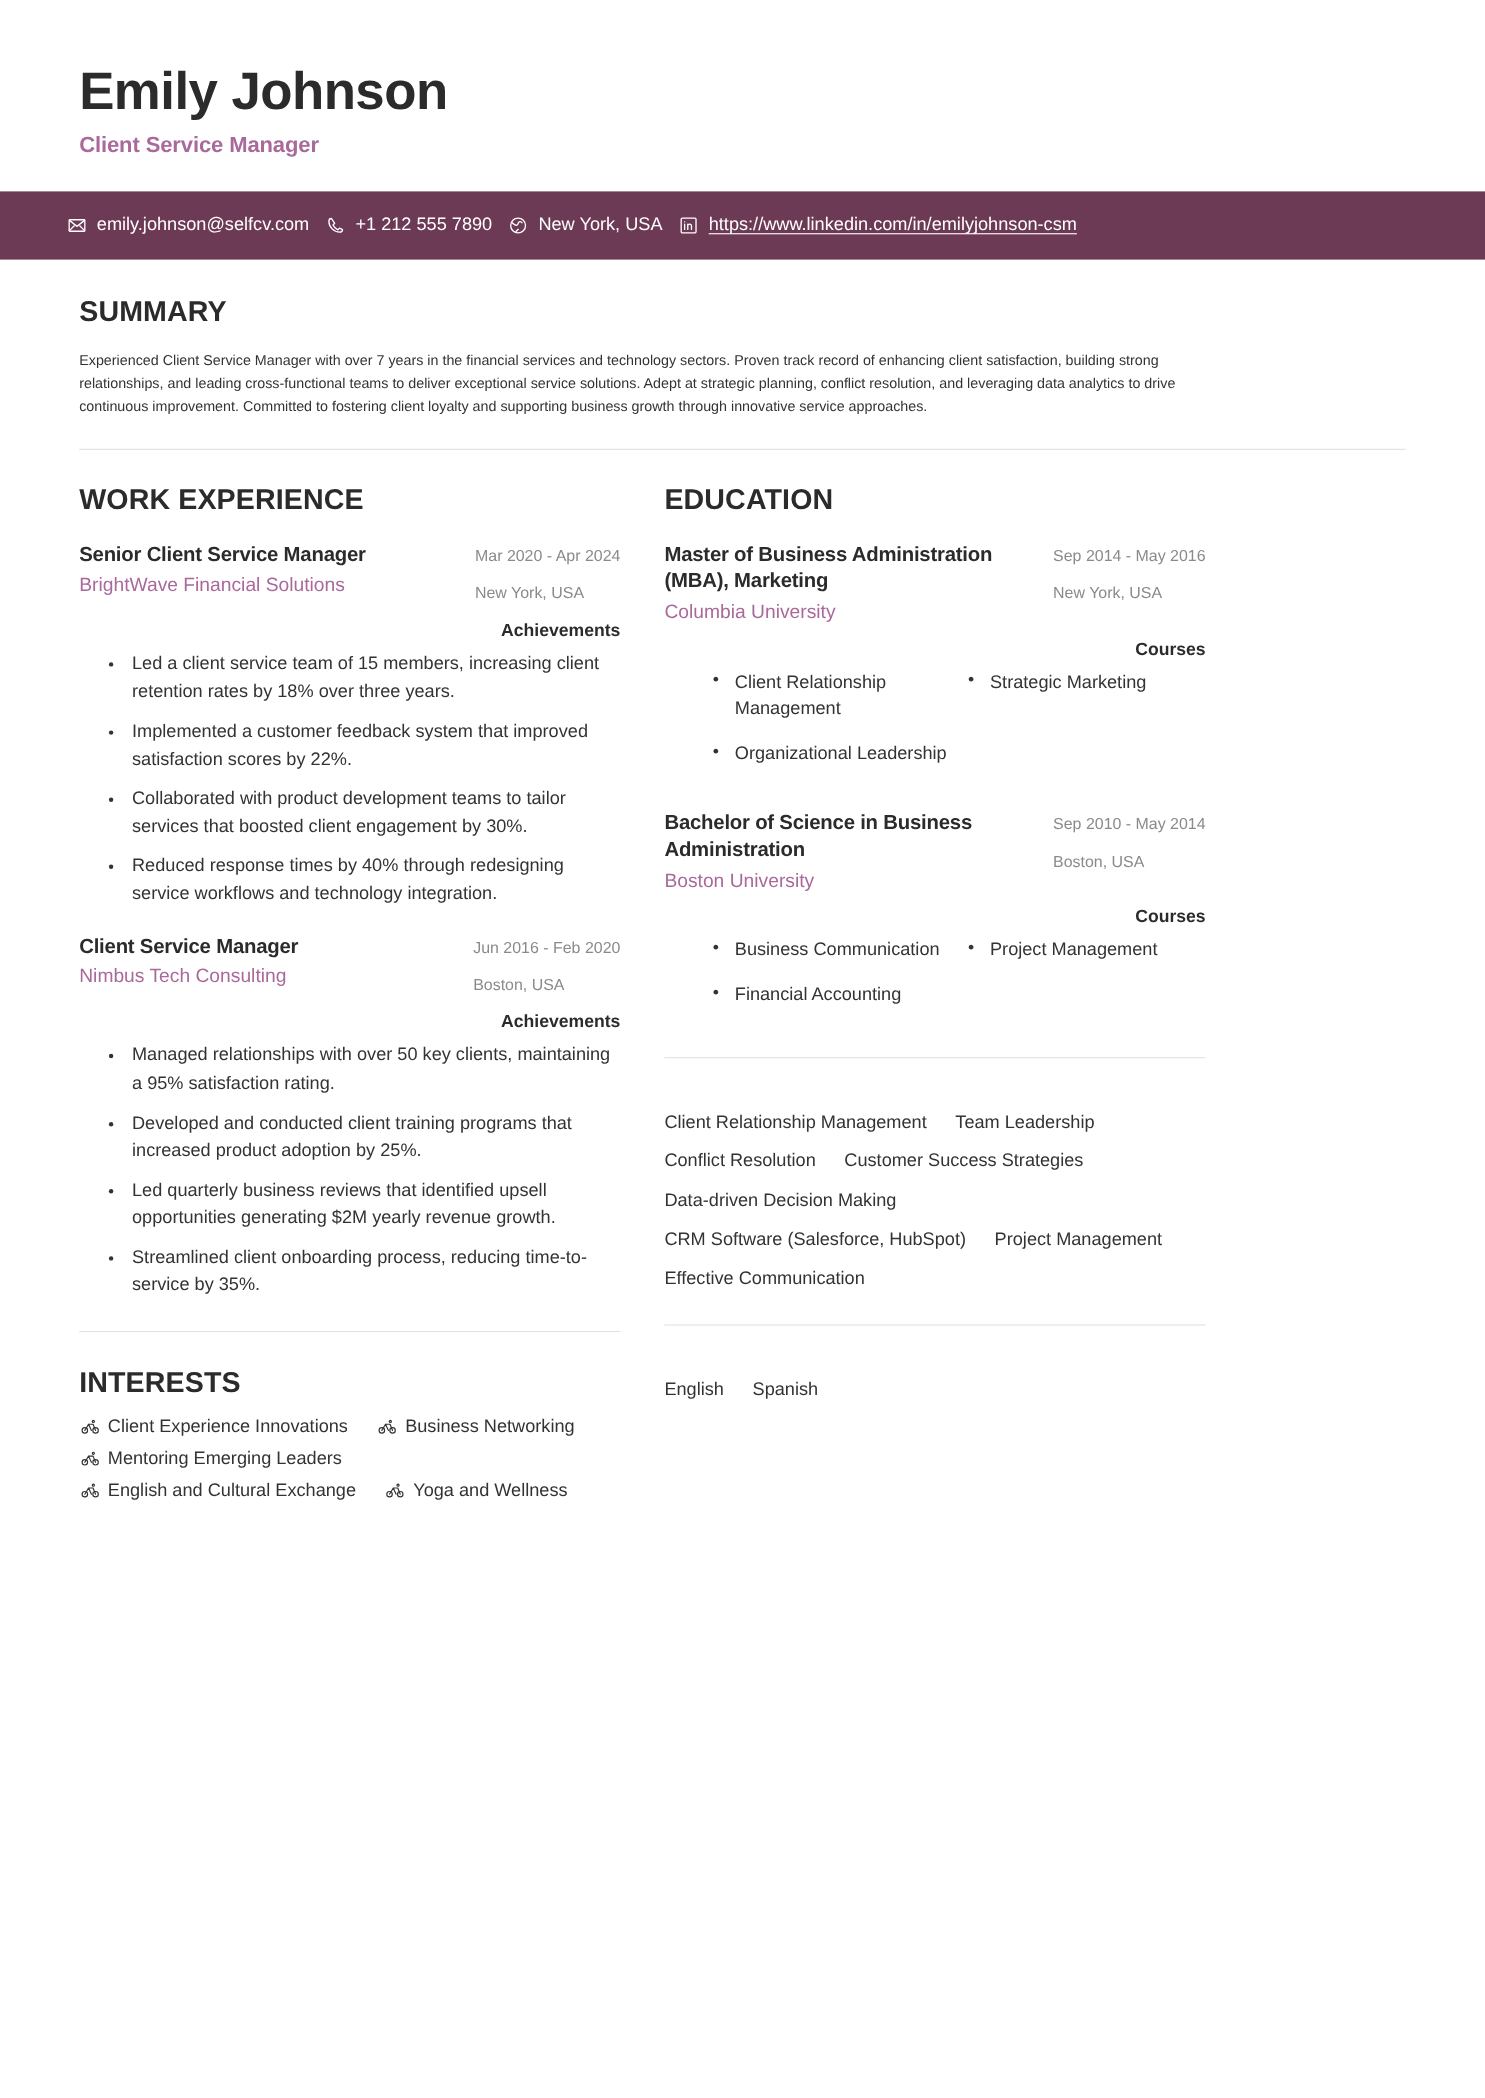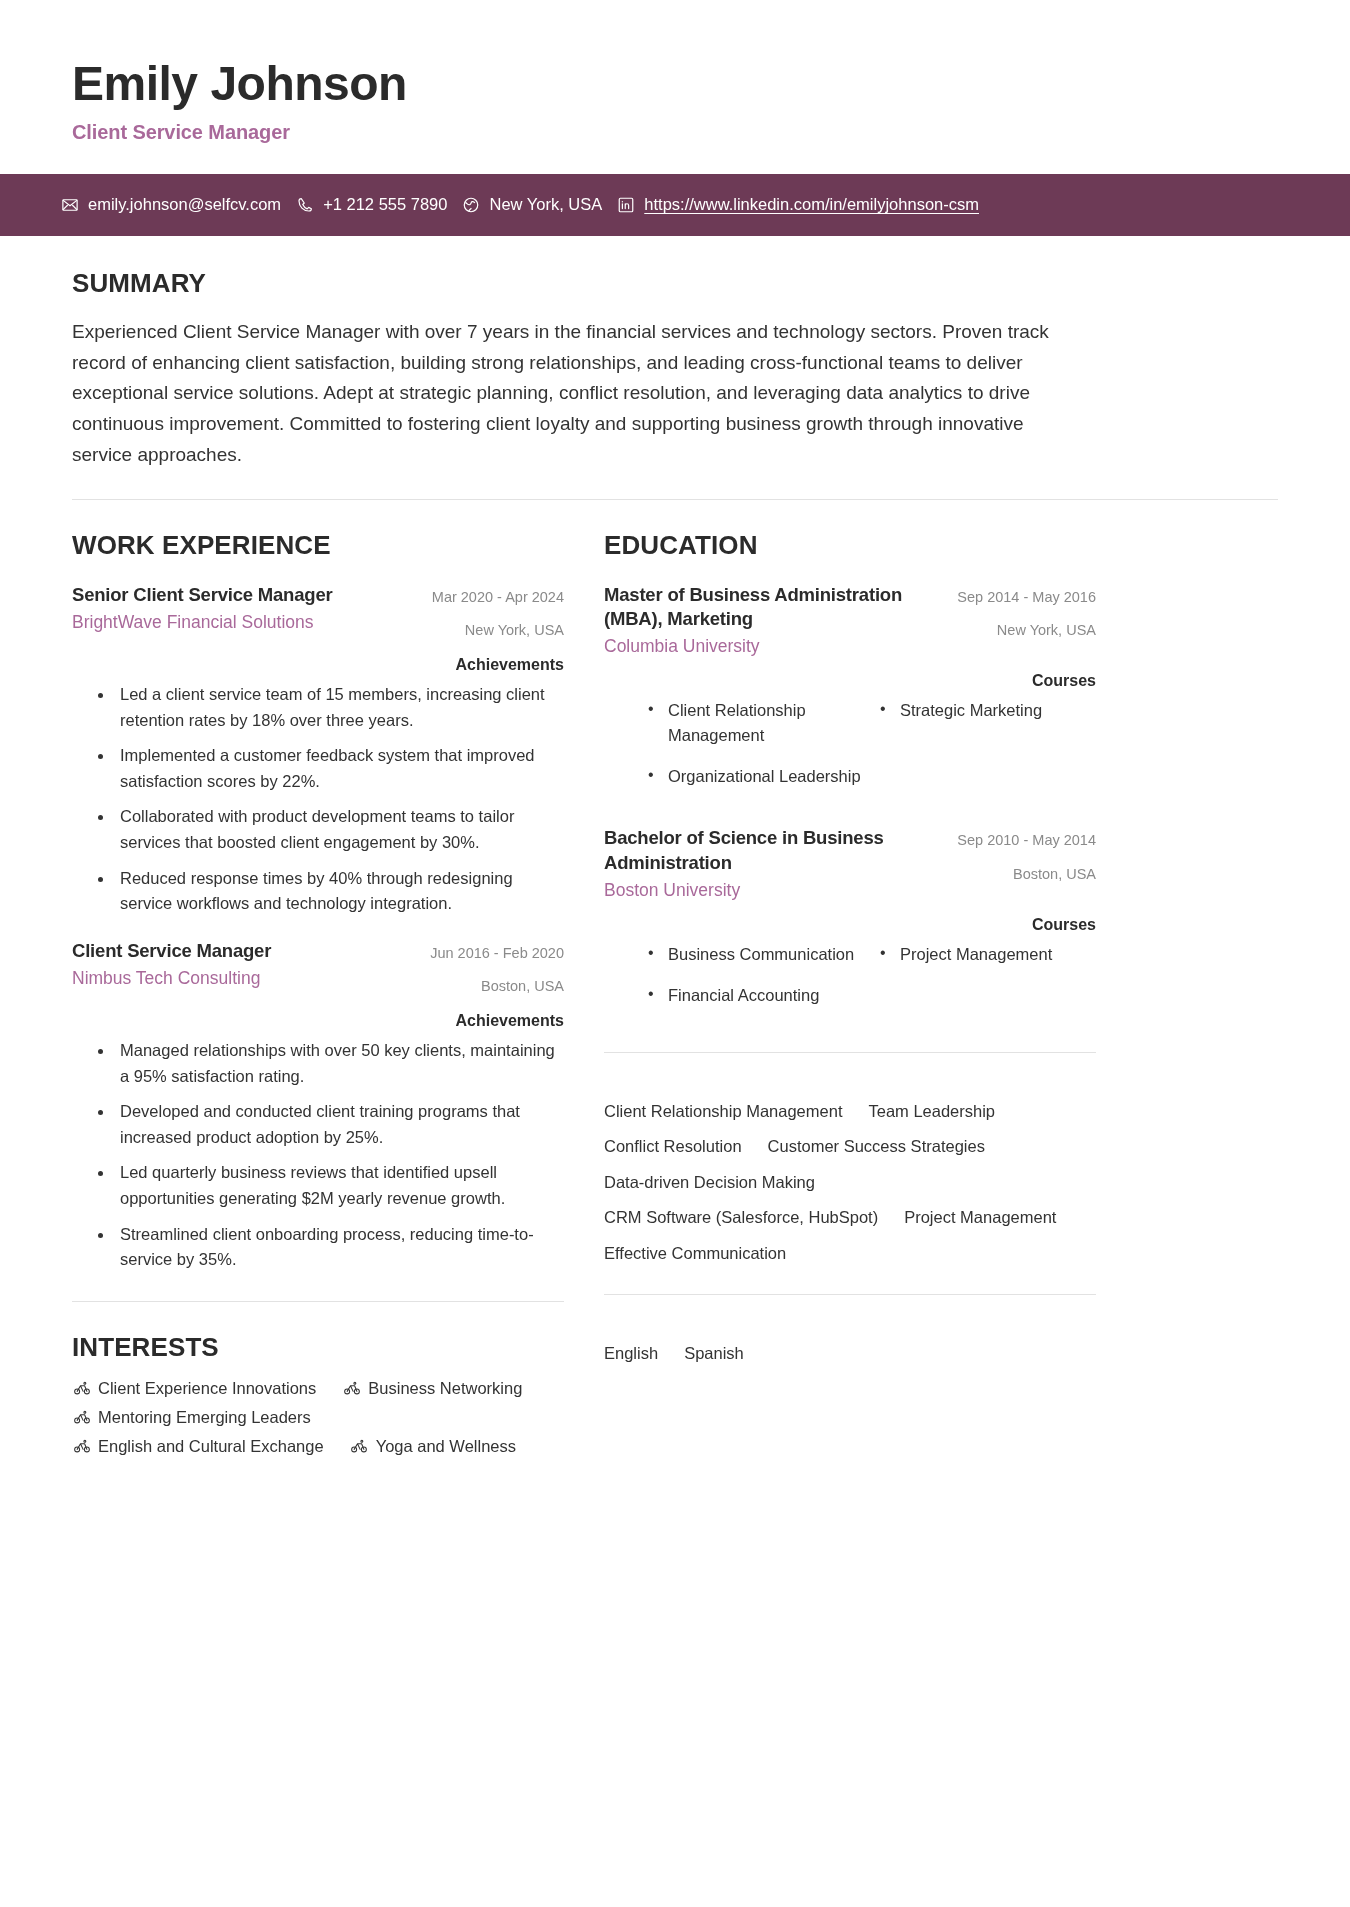--- a/index.html
+++ b/index.html
@@ -73,21 +73,21 @@
     font-size: 26px;
     font-weight: 700;
     letter-spacing: 0.1px;
     color: #2b2b2b;
     text-transform: uppercase;
   }
 
   .summary-section { padding-top: 32px; }
   .summary-text {
     margin-top: 18px;
-    font-size: 19px;
+    font-size: 13px;
     line-height: 1.62;
     color: #333333;
     max-width: 1000px;
   }
 
   .rule {
     height: 1px;
     background: #e2e2e2;
     margin: 28px 0 0 0;
   }
@@ -104,21 +104,20 @@
   .entry { margin-top: 22px; }
   .entry-head {
     display: flex;
     justify-content: space-between;
     align-items: flex-start;
     gap: 14px;
   }
   .entry-headings { flex: 1 1 auto; }
   .entry-meta {
     flex: 0 0 auto;
-    text-align: right;
     padding-top: 4px;
   }
   .entry-title {
     font-size: 18.5px;
     font-weight: 700;
     color: #2b2b2b;
     line-height: 1.32;
     letter-spacing: -0.2px;
   }
   .entry-org {

